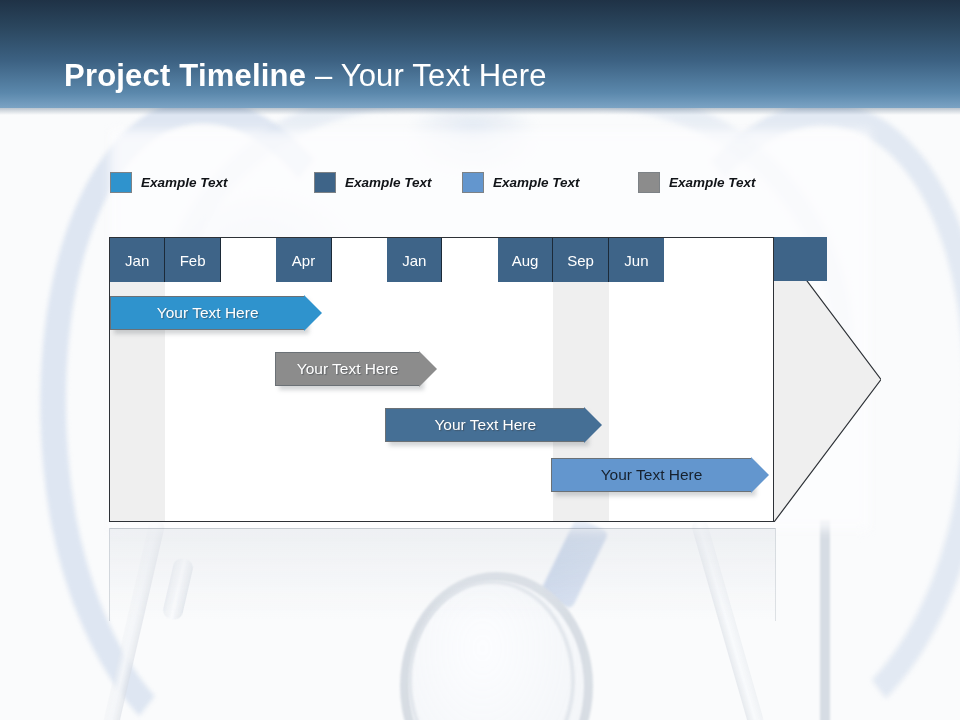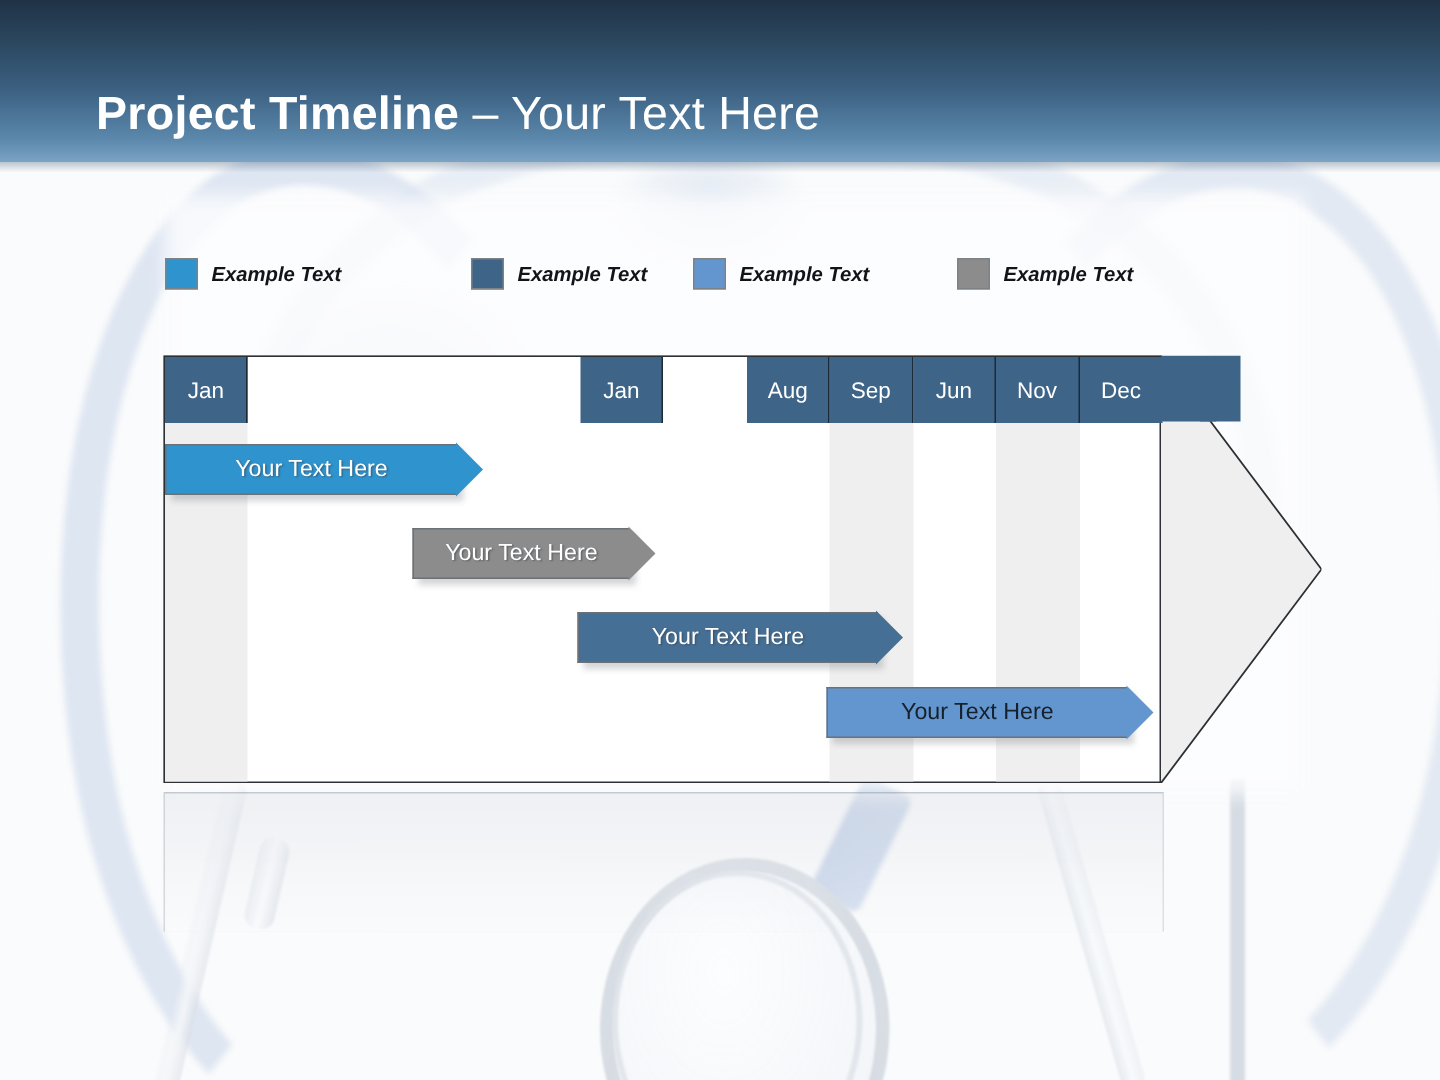--- a/index.html
+++ b/index.html
@@ -209,37 +209,37 @@
     <polygon points="0,0 665,0 665,1 665,0 772,142.5 665,285 0,285" fill="#efefef" stroke="#2d3136" stroke-width="1.2"></polygon>
     <polygon points="665,0 718,0 718,44 691,44" fill="#3e6488"></polygon>
     <polygon points="665,0 702,44 665,44" fill="#3e6488"></polygon>
   </svg>
 
   <div class="chart">
     <div class="grid" id="grid">
         <div class="col shade" style="left: 0px; width: 55.4167px;">
           <div class="col-head">Jan</div>
         </div>
+        <div class="col" style="left: 55.4167px; width: 55.4167px;">
+          <div class="col-head">Feb</div>
+        </div>
+        <div class="col" style="left: 166.25px; width: 55.4167px;">
+          <div class="col-head">Apr</div>
+        </div>
         <div class="col" style="left: 277.083px; width: 55.4167px;">
           <div class="col-head">Jan</div>
         </div>
         <div class="col shade" style="left: 443.333px; width: 55.4167px;">
           <div class="col-head">Sep</div>
         </div>
         <div class="col" style="left: 387.917px; width: 55.4167px;">
           <div class="col-head">Aug</div>
         </div>
         <div class="col" style="left: 498.75px; width: 55.4167px;">
           <div class="col-head">Jun</div>
-        </div>
-        <div class="col shade" style="left: 554.167px; width: 55.4167px;">
-          <div class="col-head">Nov</div>
-        </div>
-        <div class="col" style="left: 609.583px; width: 55.4167px;">
-          <div class="col-head">Dec</div>
         </div>
       </div>
     <div id="bars">
         <div class="bar-shadow" style="left: 5px; top: 63px; width: 195.354px;"></div>
         <div class="bar" style="left: 1px; top: 59px; width: 213.354px;">
           <div class="bar-body" style="width: 195.354px; background: rgb(47, 147, 205);"></div>
           <div class="bar-head" style="left: 194.354px; border-left: 18px solid rgb(47, 147, 205);"></div>
           <div class="bar-text" style="color: rgb(255, 255, 255); text-shadow: rgba(60, 66, 72, 0.55) 1px 1px 1px;">Your  Text Here</div>
         </div>
         <div class="bar-shadow" style="left: 170.142px; top: 119px; width: 144.925px;"></div>

